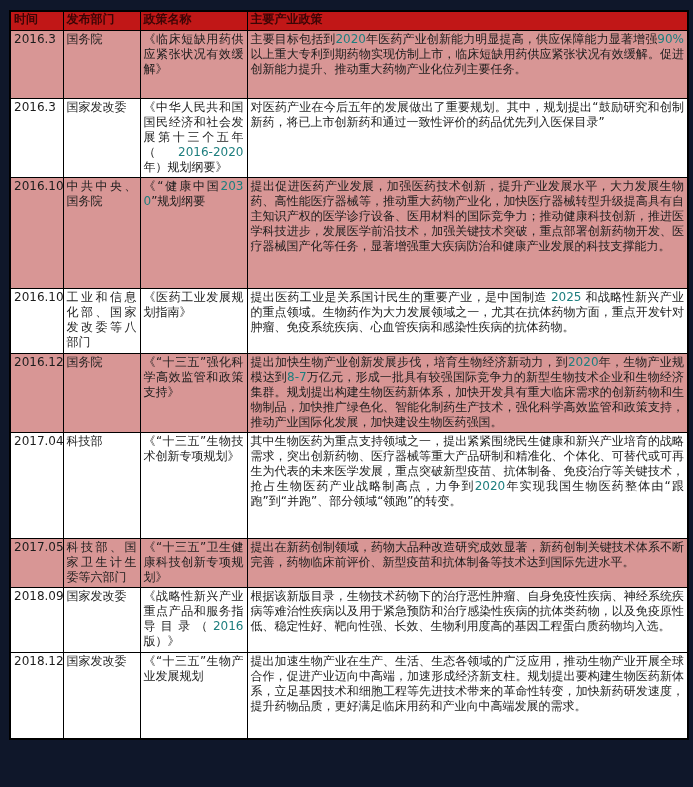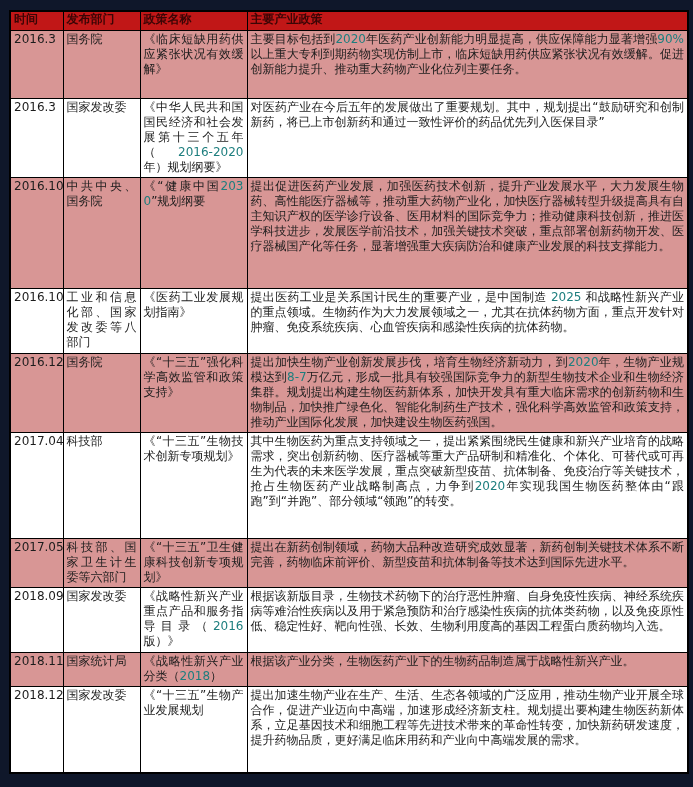--- a/index.html
+++ b/index.html
@@ -101,26 +101,20 @@
           <td class="col-department">科技部、国家卫生计生委等六部门</td>
           <td class="col-policy_name">《“十三五”卫生健康科技创新专项规划》</td>
           <td class="col-description">提出在新药创制领域，药物大品种改造研究成效显著，新药创制关键技术体系不断完善，药物临床前评价、新型疫苗和抗体制备等技术达到国际先进水平。</td>
         </tr>
         <tr class="white" style="height: 65px; border-radius: 11px;">
           <td class="col-time">2018.09</td>
           <td class="col-department">国家发改委</td>
           <td class="col-policy_name">《战略性新兴产业重点产品和服务指导目录（<span class="num">2016</span>版）》</td>
           <td class="col-description">根据该新版目录，生物技术药物下的治疗恶性肿瘤、自身免疫性疾病、神经系统疾病等难治性疾病以及用于紧急预防和治疗感染性疾病的抗体类药物，以及免疫原性低、稳定性好、靶向性强、长效、生物利用度高的基因工程蛋白质药物均入选。</td>
         </tr>
-        <tr class="pink" style="height: 30px;">
-          <td class="col-time">2018.11</td>
-          <td class="col-department">国家统计局</td>
-          <td class="col-policy_name">《战略性新兴产业分类（<span class="num">2018</span>）</td>
-          <td class="col-description">根据该产业分类，生物医药产业下的生物药品制造属于战略性新兴产业。</td>
-        </tr>
         <tr class="white" style="height: 86px;">
           <td class="col-time">2018.12</td>
           <td class="col-department">国家发改委</td>
           <td class="col-policy_name">《“十三五”生物产业发展规划</td>
           <td class="col-description">提出加速生物产业在生产、生活、生态各领域的广泛应用，推动生物产业开展全球合作，促进产业迈向中高端，加速形成经济新支柱。规划提出要构建生物医药新体系，立足基因技术和细胞工程等先进技术带来的革命性转变，加快新药研发速度，提升药物品质，更好满足临床用药和产业向中高端发展的需求。</td>
         </tr>
       </tbody>
   </table>
 </div>
 

